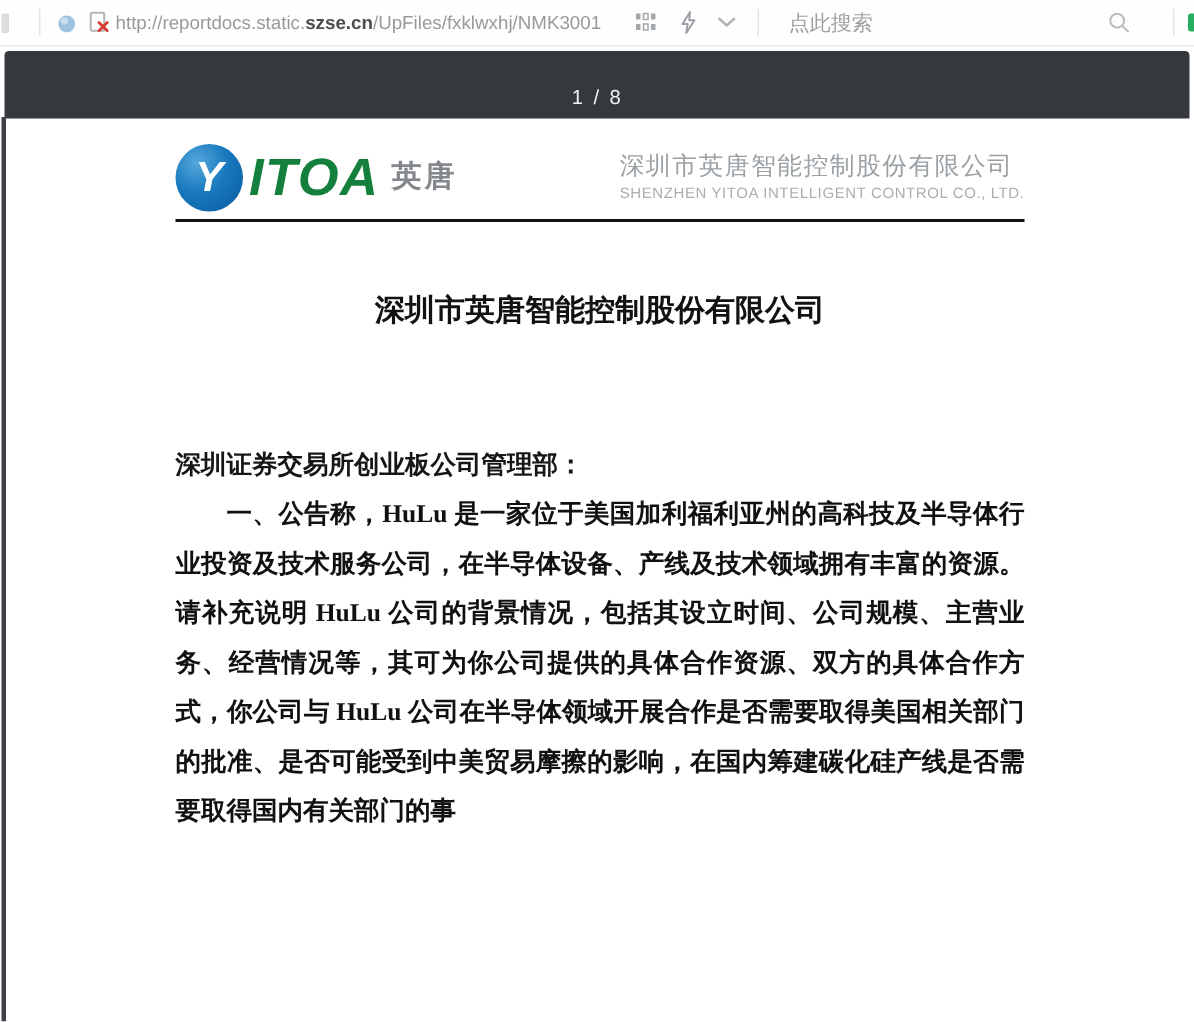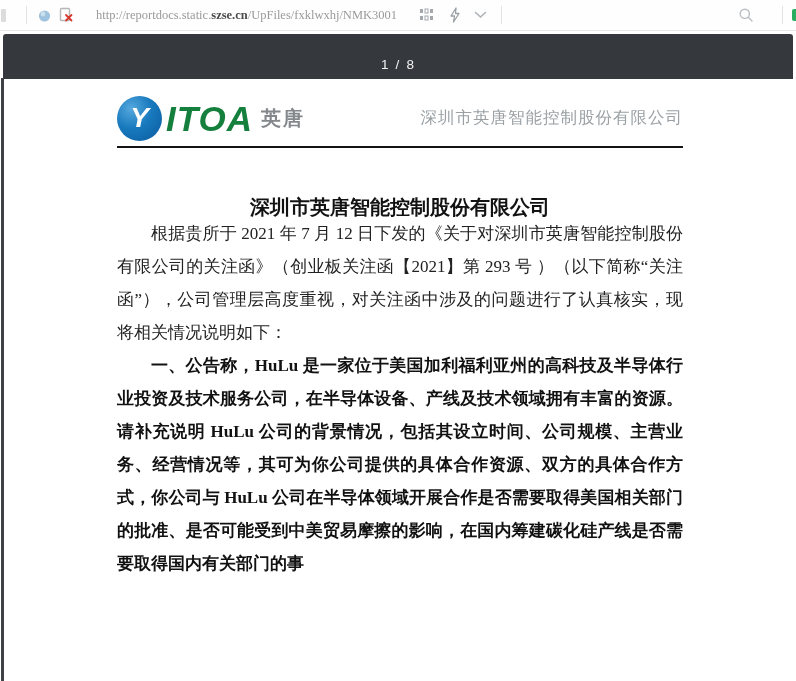--- a/index.html
+++ b/index.html
@@ -17,22 +17,22 @@
     background: #fffefe; border-bottom: 1px solid #e9e9e9;
     display: flex; align-items: center; box-sizing: border-box;
   }
   .edge-fragment { width: 5px; height: 13px; background: #dcdcdc; margin-left: 1px; border-radius: 1px; }
   .vdiv { width: 1px; height: 18px; background: #e3e3e3; }
   .vdiv.m1 { margin-left: 20px; }
   .bar-icon { display: inline-flex; align-items: center; justify-content: center; flex: 0 0 auto; }
   .site-icon { margin-left: 10px; }
   .cert-icon { margin-left: 6px; }
   .url-text {
-    margin-left: 22px;
-    font-family: Liberation Serif, serif;
+    margin-left: 3px;
+    font-family: Liberation Sans, sans-serif;
     font-size: 12.5px; color: #9a9a9a; white-space: nowrap; cursor: text;
   }
   .url-text .domain { color: #4c4c4c; font-weight: bold; }
   .qr-icon { margin-left: 22px; }
   .flash-icon { margin-left: 13px; }
   .chev-icon { margin-left: 12px; }
   .vdiv.m2 { margin-left: 14px; }
   .search-input {
     margin-left: 18px; width: 160px; border: none; outline: none;
     font-size: 14px; color: #666; background: transparent;
@@ -156,20 +156,21 @@
     </span>
 
     <span class="bar-icon chev-icon">
       <svg width="13" height="8" viewBox="0 0 13 8">
         <path d="M1.5 1.5 L6.5 6 L11.5 1.5" fill="none" stroke="#adb2b7" stroke-width="1.6" stroke-linecap="round"></path>
       </svg>
     </span>
 
     <div class="vdiv m2"></div>
 
+    <input class="search-input" type="text" placeholder="点此搜索" style="">
 
     <span class="bar-icon mag-icon">
       <svg width="16" height="16" viewBox="0 0 16 16">
         <circle cx="6.8" cy="6.8" r="4.6" fill="none" stroke="#b9bec3" stroke-width="1.4"></circle>
         <path d="M10.3 10.3 L14 14" stroke="#b9bec3" stroke-width="1.4" stroke-linecap="round"></path>
       </svg>
     </span>
 
     <div class="vdiv m3"></div>
     <div class="green-sliver"></div>
@@ -185,26 +186,27 @@
     <div class="doc-content">
 
       <div class="doc-header">
         <div class="logo-mark">
           <span>Y</span>
         </div>
         <div class="logo-itoa">ITOA</div>
         <div class="logo-cn">英唐</div>
         <div class="company-block">
           <div class="company-cn">深圳市英唐智能控制股份有限公司</div>
+          <div class="company-en">SHENZHEN YITOA INTELLIGENT CONTROL CO., LTD.</div>
         </div>
       </div>
 
       <div class="doc-title t1">深圳市英唐智能控制股份有限公司</div>
 
       <div class="doc-body">
-        <p class="para">根据贵所于 2021 年 7 月 12 日下发的《关于对深圳市英唐智能控制股份有限公司的关注函》（创业板关注函【2021】第 293 号 ）（以下简称“关注函”），公司管理层高度重视，对关注函中涉及的问题进行了认真核实，现将相关情况说明如下：</p>
+        <div class="salutation">深圳证券交易所创业板公司管理部：</div>
         <p class="para bold">一、公告称，HuLu 是一家位于美国加利福利亚州的高科技及半导体行业投资及技术服务公司，在半导体设备、产线及技术领域拥有丰富的资源。请补充说明 HuLu 公司的背景情况，包括其设立时间、公司规模、主营业务、经营情况等，其可为你公司提供的具体合作资源、双方的具体合作方式，你公司与 HuLu 公司在半导体领域开展合作是否需要取得美国相关部门的批准、是否可能受到中美贸易摩擦的影响，在国内筹建碳化硅产线是否需要取得国内有关部门的事</p>
       </div>
 
     </div>
   </div>
 
 </div>
 
 </body></html>

